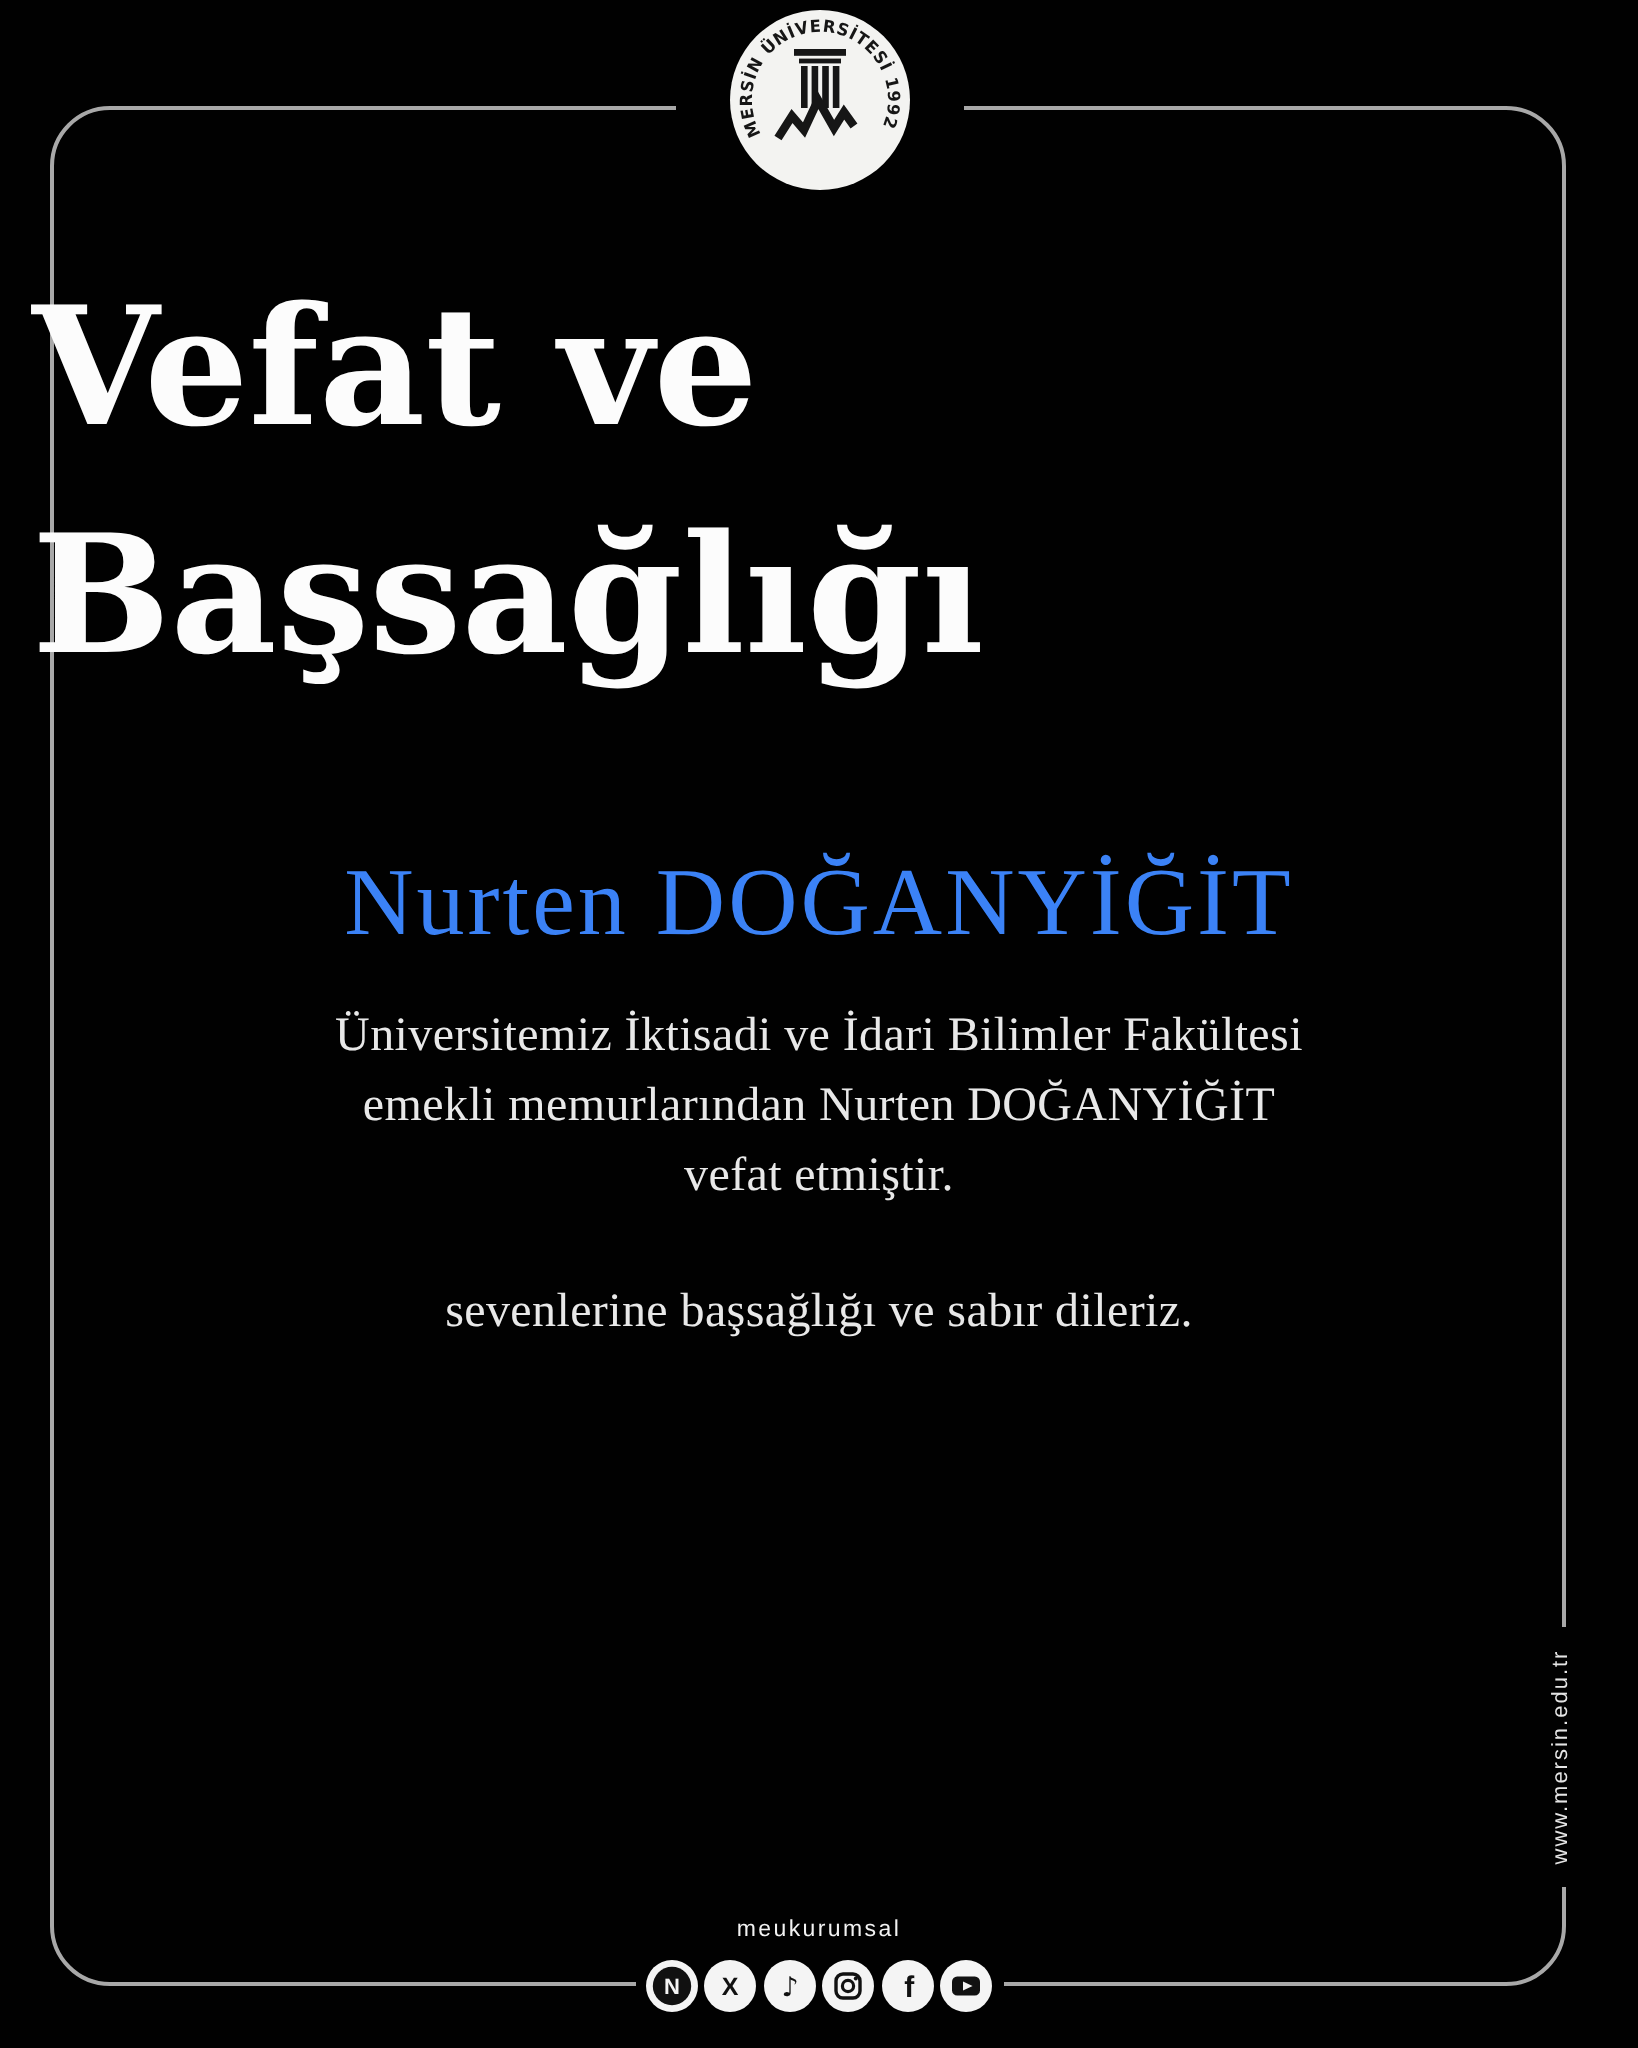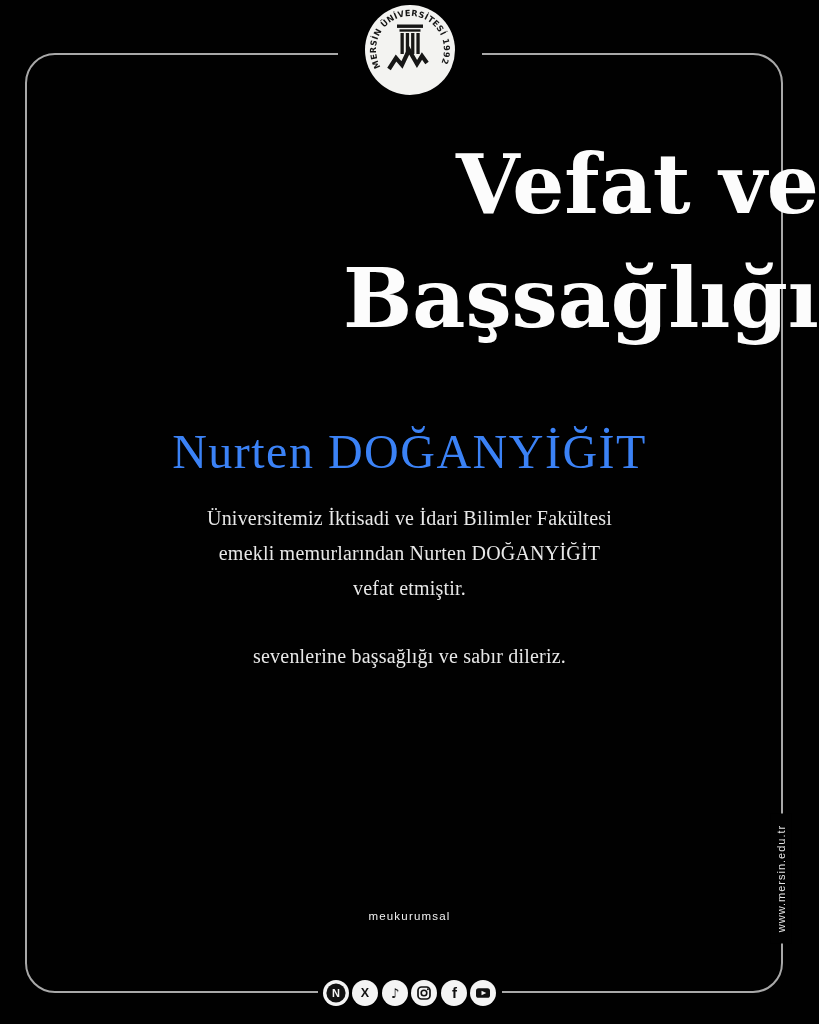--- a/index.html
+++ b/index.html
@@ -2,34 +2,34 @@
 <html><head>
 <meta charset="utf-8">
 <style>
   html,body{margin:0;padding:0;background:#000;}
   .canvas{position:relative;width:819px;height:1024px;background:#010101;overflow:hidden;
           font-family:"Liberation Serif",serif;}
   .frame{position:absolute;left:25px;top:53px;width:758px;height:940px;box-sizing:border-box;
          border:2px solid #a8a8a8;border-radius:30px;}
   .logo-patch{position:absolute;left:338px;top:0;width:144px;height:104px;background:#010101;}
   .logo{position:absolute;left:364px;top:4px;width:92px;height:92px;}
-  .title{position:absolute;left:0;right:0;top:127px;text-align:right;color:#fcfcfc;
+  .title{position:absolute;left:0;right:0;top:127px;text-align:left;color:#fcfcfc;
          font-family:"DejaVu Serif",serif;font-weight:bold;font-size:82px;line-height:114px;margin-left:16px;}
   .deceased{position:absolute;left:0;right:0;top:424px;text-align:center;color:#3b82f6;
             font-size:48px;line-height:56px;letter-spacing:1.5px;font-weight:400;}
   .para{position:absolute;left:0;right:0;text-align:center;color:#e8e8e8;
-        font-size:20px;line-height:35px;letter-spacing:0.2px;}
+        font-size:24px;line-height:35px;letter-spacing:0.2px;}
   .para-announcement{top:501px;}
   .para-condolence{top:639px;}
   .para-funeral{top:810px;}
   .website{position:absolute;left:716px;top:868px;width:130px;height:21px;line-height:21px;
            transform:rotate(-90deg);background:#010101;text-align:center;color:#e5e5e5;
            font-family:"Liberation Sans",sans-serif;font-size:11px;letter-spacing:1px;}
   .footer-patch{position:absolute;left:318px;top:948px;width:184px;height:66px;background:#010101;}
-  .handle{position:absolute;left:0;right:0;top:910px;text-align:center;color:#f2f2f2;
+  .handle{position:absolute;left:0;right:0;top:959px;text-align:center;color:#f2f2f2;
           font-family:"Liberation Sans",sans-serif;font-size:11.5px;letter-spacing:1.2px;}
   .icons{position:absolute;left:0;right:0;top:980px;display:flex;justify-content:center;gap:3.5px;}
   .icons svg{display:block;}
 </style>
 </head>
 <body>
 
 <div class="canvas">
 
   <div class="frame"></div>

